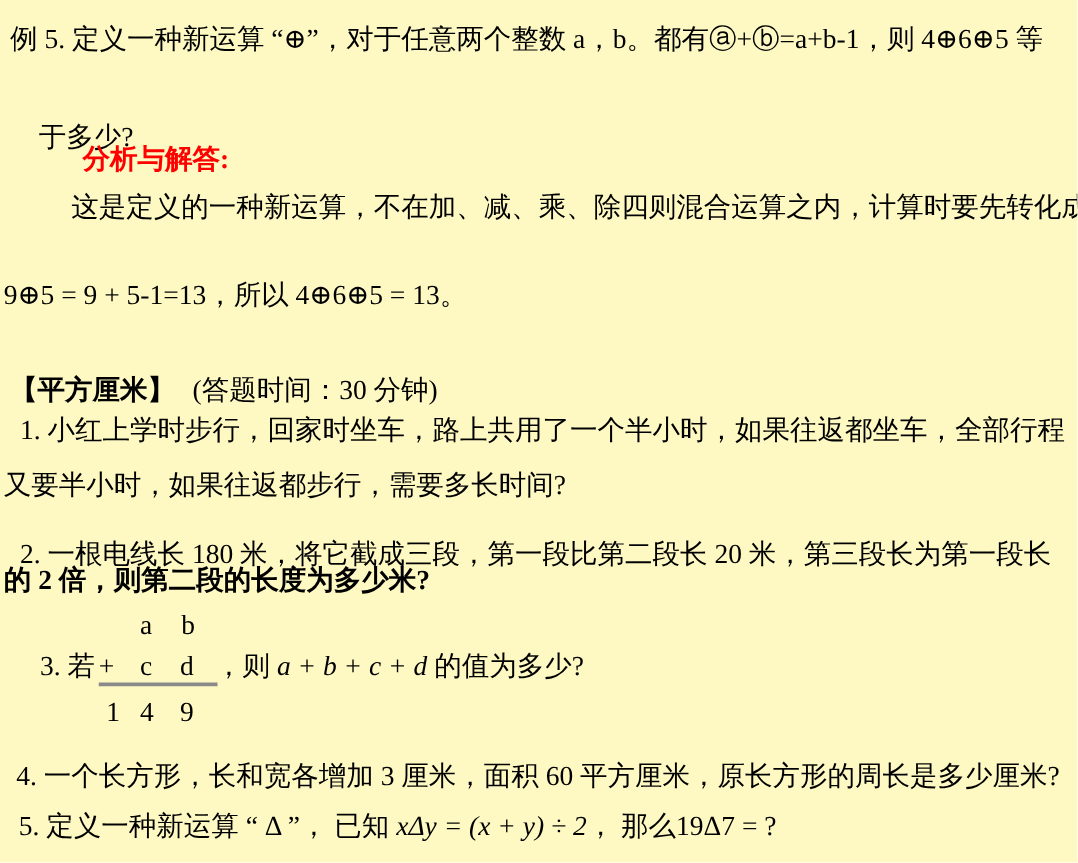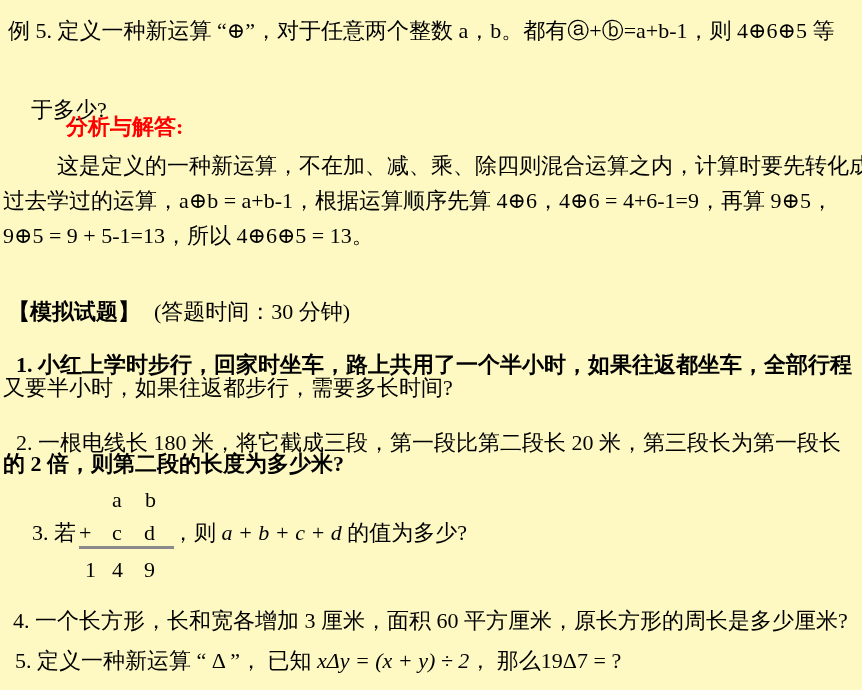--- a/index.html
+++ b/index.html
@@ -30,21 +30,21 @@
     background: #8a8a8a;
   }
   
   .l1  { left: 8px;  top: 16px;  }
   .l2  { left: 8px;  top: 95px; margin-left: 23px;  }
   .analysis { left: 66px; top: 112px; }
   .s1  { left: 57px; top: 151px; }
   .s2  { left: 3px;  top: 186px; }
   .s3  { left: 3px;  top: 221px; }
   .hdr { left: 8px;  top: 297px; }
-  .q1a { left: 16px; top: 350px; font-weight: bold; }
+  .q1a { left: 16px; top: 329px; }
   .q1b { left: 3px;  top: 373px; }
   .q2a { left: 16px; top: 428px; }
   .q2b { left: 3px;  top: 449px; font-weight: bold; }
   .p-a  { left: 112px; top: 485px; }
   .p-b  { left: 145px; top: 485px; }
   .p-pre{ left: 32px;  top: 518px; }
   .p-plus{ left: 79px; top: 518px; }
   .p-c  { left: 112px; top: 518px; }
   .p-d  { left: 144px; top: 518px; }
   .p-1  { left: 85px;  top: 555px; }
@@ -58,25 +58,24 @@
 <body>
 
 <div class="page">
 
   <div class="line l1">例 5. 定义一种新运算 “⊕”，对于任意两个整数 a，b。都有ⓐ+ⓑ=a+b-1，则 4⊕6⊕5 等</div>
   <div class="line l2">于多少?</div>
 
   <div class="line analysis red">分析与解答:</div>
 
   <div class="line s1">这是定义的一种新运算，不在加、减、乘、除四则混合运算之内，计算时要先转化成</div>
-  <div class="line s2">过去学过的运算，a⊕b = a+b-1，根据运算顺序先算 4⊕6，4⊕6 = 4+6-1=9，再算 9⊕5，</div>
   <div class="line s3">9⊕5 = 9 + 5-1=13，所以 4⊕6⊕5 = 13。</div>
 
   <div class="line hdr">
-    <span class="bold">【模拟试题】</span><span class="time-note">(答题时间：30 分钟)</span>
+    <span class="bold">【平方厘米】</span><span class="time-note">(答题时间：30 分钟)</span>
   </div>
 
   <div class="line q1a">1. 小红上学时步行，回家时坐车，路上共用了一个半小时，如果往返都坐车，全部行程</div>
   <div class="line q1b">又要半小时，如果往返都步行，需要多长时间?</div>
 
   <div class="line q2a">2. 一根电线长 180 米，将它截成三段，第一段比第二段长 20 米，第三段长为第一段长</div>
   <div class="line q2b">的 2 倍，则第二段的长度为多少米?</div>
 
   <div>
     <span class="col-char p-a">a</span>

